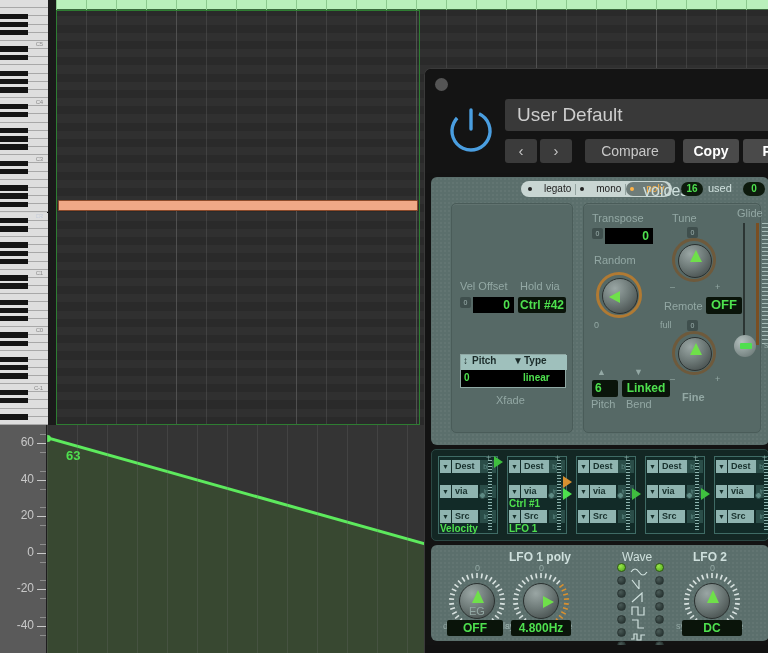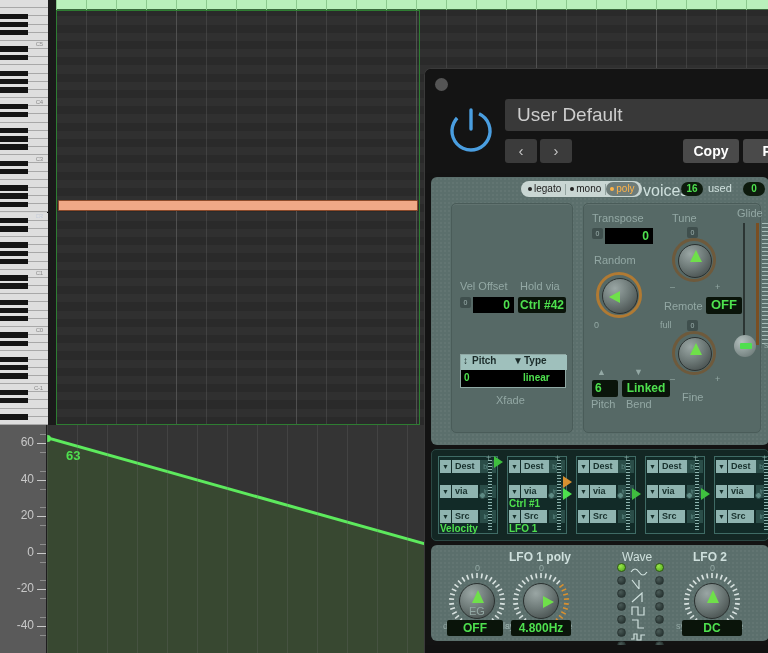--- a/index.html
+++ b/index.html
@@ -70,21 +70,21 @@
 
   
   #panelA { position:absolute; left:6px; top:108px; width:338px; height:268px;
     background:#5b6f6c; border-radius:6px;
     background-image:radial-gradient(rgba(255,255,255,.045) 1px, transparent 1px);
     background-size:4px 4px; }
   #voicebar { position:absolute; left:90px; top:4px; width:248px; height:16px; }
   #voicemodes { position:absolute; left:0; top:0; height:16px; background:#c9d6d3;
     border-radius:8px; padding:0 3px; display:flex; align-items:center; }
   .vmode { font-size:10px; color:#202020; padding:0 4px; line-height:14px; border-radius:7px;
-    display:flex; align-items:center; gap:2px; }
+    display:flex; align-items:center; gap:12px; }
   .vmode.on { background:#6e7c79; color:#ffb347; }
   .vdot { width:4px; height:4px; border-radius:50%; background:#222; display:inline-block; }
   .vmode.on .vdot { background:#ffb347; }
   .vsep { width:1px; height:11px; background:#93a3a0; }
   #voicelabel { position:absolute; left:122px; top:1px; font-size:16px; color:#cfe0dd; }
   #voiceval { position:absolute; left:160px; top:1px; width:22px; height:14px; background:#0d1a0d;
     border-radius:7px; color:#4ee04e; font-size:10px; font-weight:bold; text-align:center;
     line-height:14px; }
   #usedlabel { position:absolute; left:187px; top:1px; font-size:11px; color:#cfe0dd; }
   #usedval { position:absolute; left:222px; top:1px; width:22px; height:14px; background:#0d1a0d;
@@ -408,20 +408,21 @@
       <div id="closedot"></div>
       <div id="powerbtn">
         <svg width="52" height="52" viewBox="0 0 52 52">
           <circle cx="26" cy="28" r="19" fill="none" stroke="#4a9ee0" stroke-width="3.4" stroke-dasharray="95 30" transform="rotate(-65 26 28)"></circle>
           <line x1="26" y1="7" x2="26" y2="26" stroke="#4a9ee0" stroke-width="3.4" stroke-linecap="round"></line>
         </svg>
       </div>
       <div id="presetname">User Default</div>
       <div class="hbtn" id="navprev">‹</div>
       <div class="hbtn" id="navnext">›</div>
+      <div class="hbtn" id="compare">Compare</div>
       <div class="hbtn" id="copybtn">Copy</div>
       <div class="hbtn" id="pastebtn">Pa</div>
     </div>
 
     <div id="panelA">
 
       <div id="voicebar">
         <div id="voicemodes">
             <div class="vmode">
               <span class="vdot"></span>
@@ -495,21 +496,21 @@
 
         <div class="tinybtn" style="left:103px; top:116px;">0</div>
         <div class="knobring" style="left:88px; top:127px; width:44px; height:44px;"></div>
         <div class="knob" style="left:94px; top:133px; width:34px; height:34px;">
           <svg width="34" height="34" viewBox="0 0 34 34" style="position:absolute;left:0;top:0;">
             <polygon points="17,5 23,17 11,17" fill="#6fe04a"></polygon>
           </svg>
         </div>
         <div class="plabel sm" style="left:86px; top:170px;">–</div>
         <div class="plabel sm" style="left:131px; top:170px;">+</div>
-        <div class="plabel" style="left:98px; top:187px;">Fine</div>
+        <div class="plabel" style="left:98px; top:187px;font-weight:bold;">Fine</div>
 
         <div class="plabel" style="left:13px; top:163px; font-size:9px;">▲</div>
         <div class="pvalg" style="left:8px; top:176px; width:26px; height:17px; text-align:left; padding-left:3px;">6</div>
         <div class="plabel" style="left:7px; top:194px;">Pitch</div>
         <div class="plabel" style="left:50px; top:163px; font-size:9px;">▼</div>
         <div class="pvalg" style="left:38px; top:176px; width:48px; height:17px;">Linked</div>
         <div class="plabel" style="left:42px; top:194px;">Bend</div>
       </div>
 
       <div class="plabel" style="left:306px; top:30px;">Glide</div>

